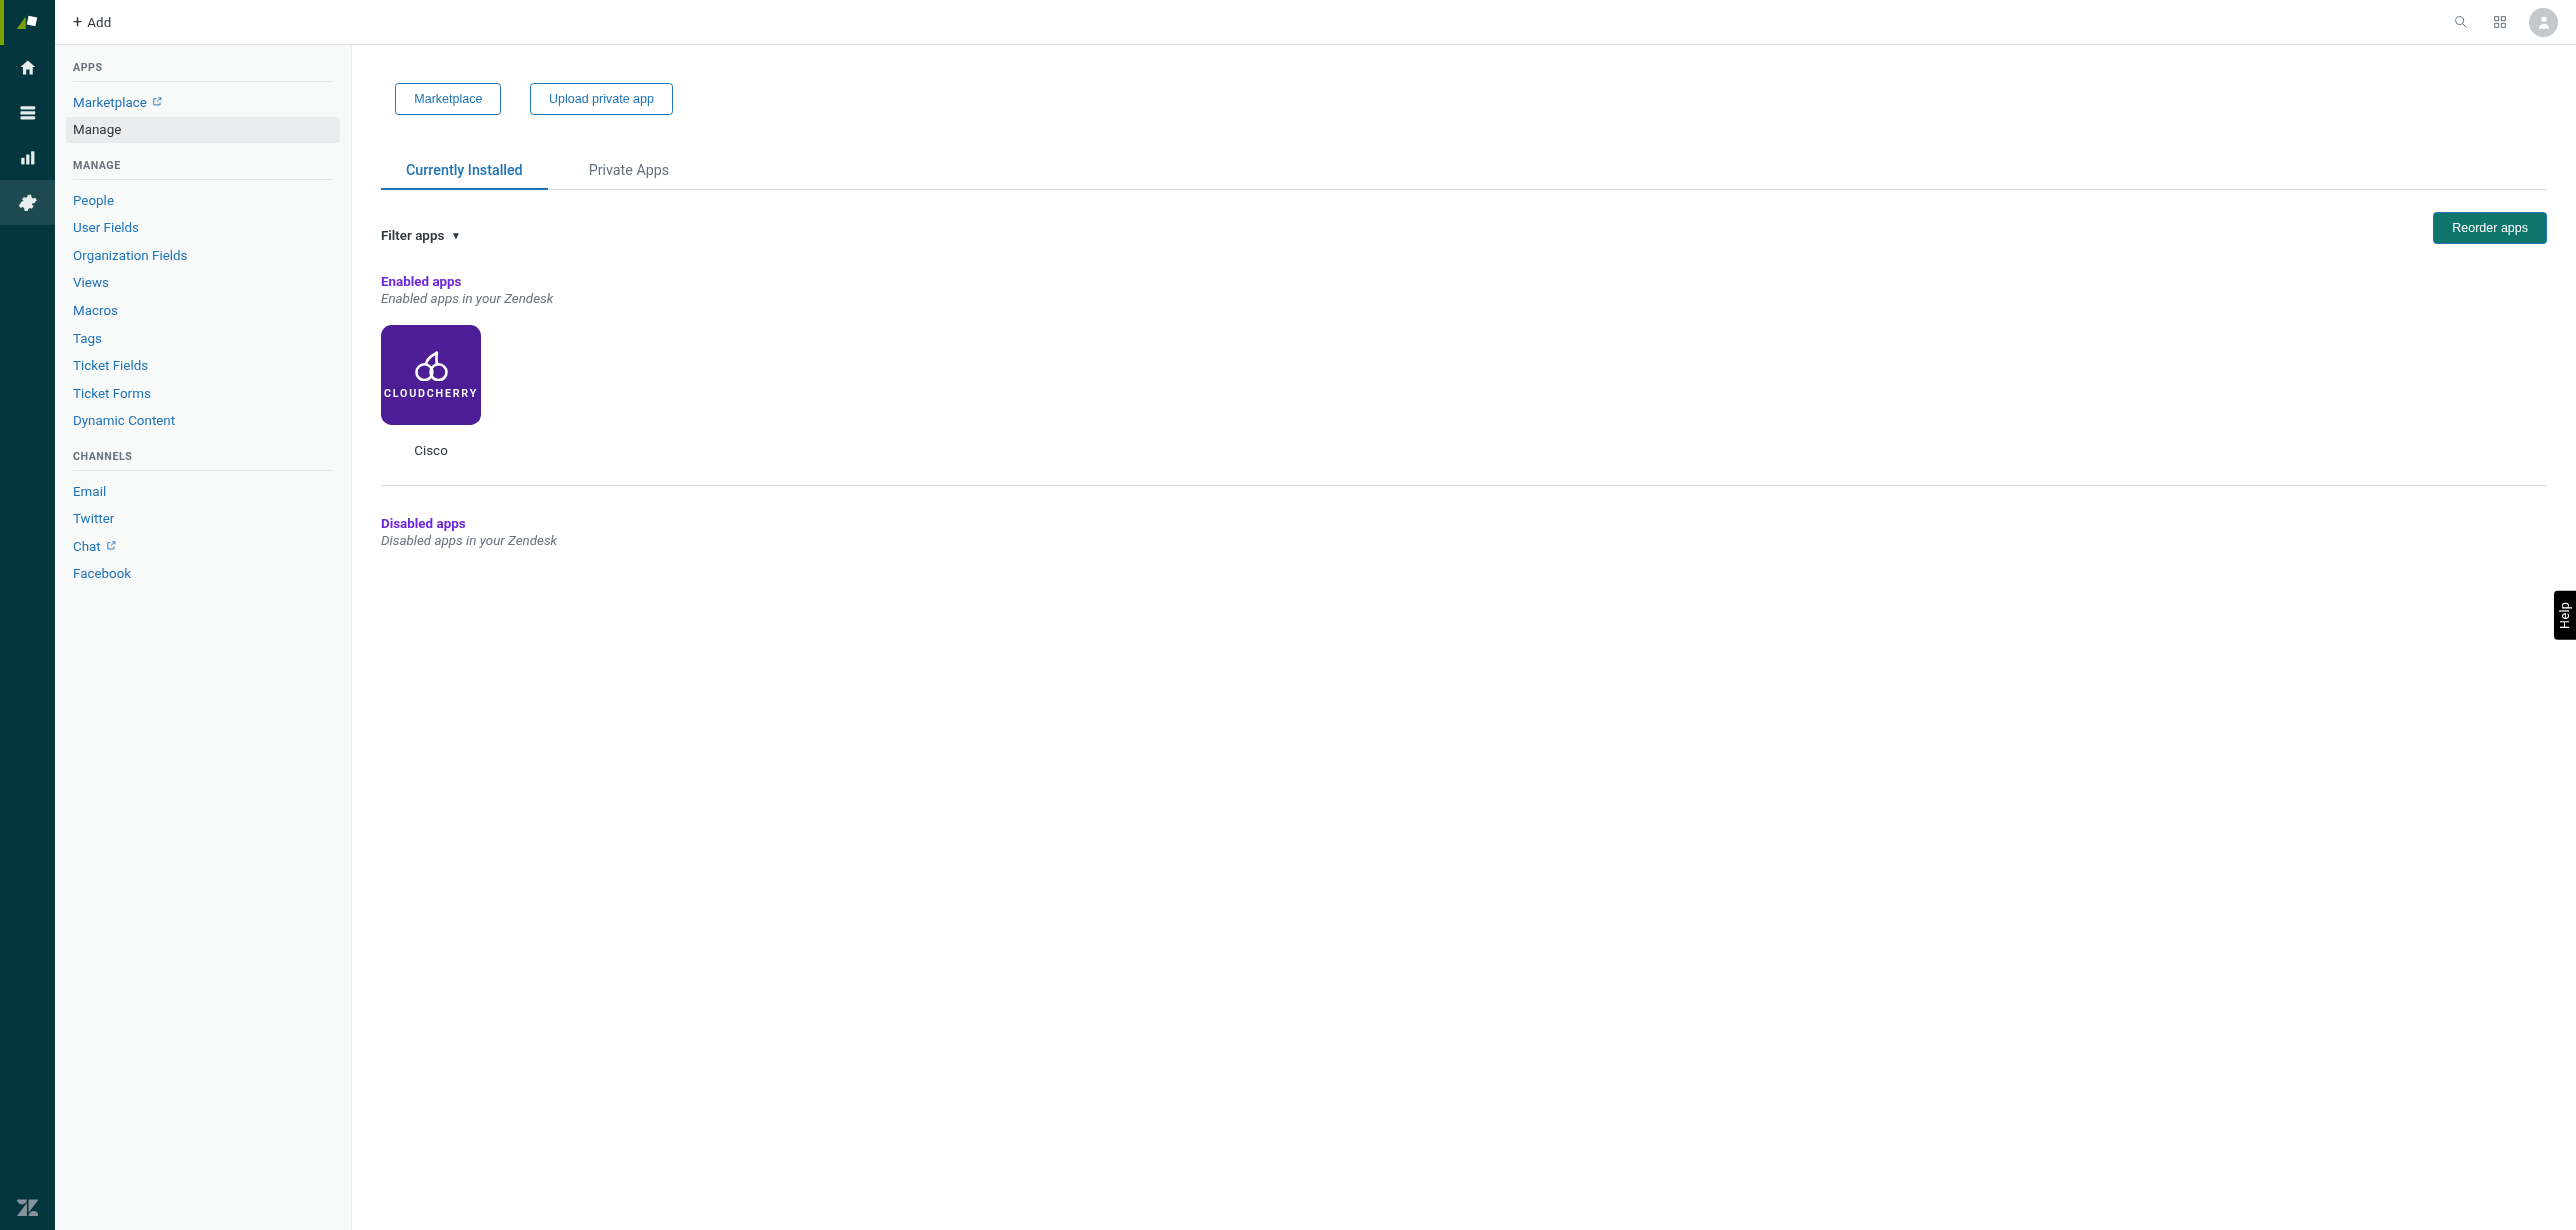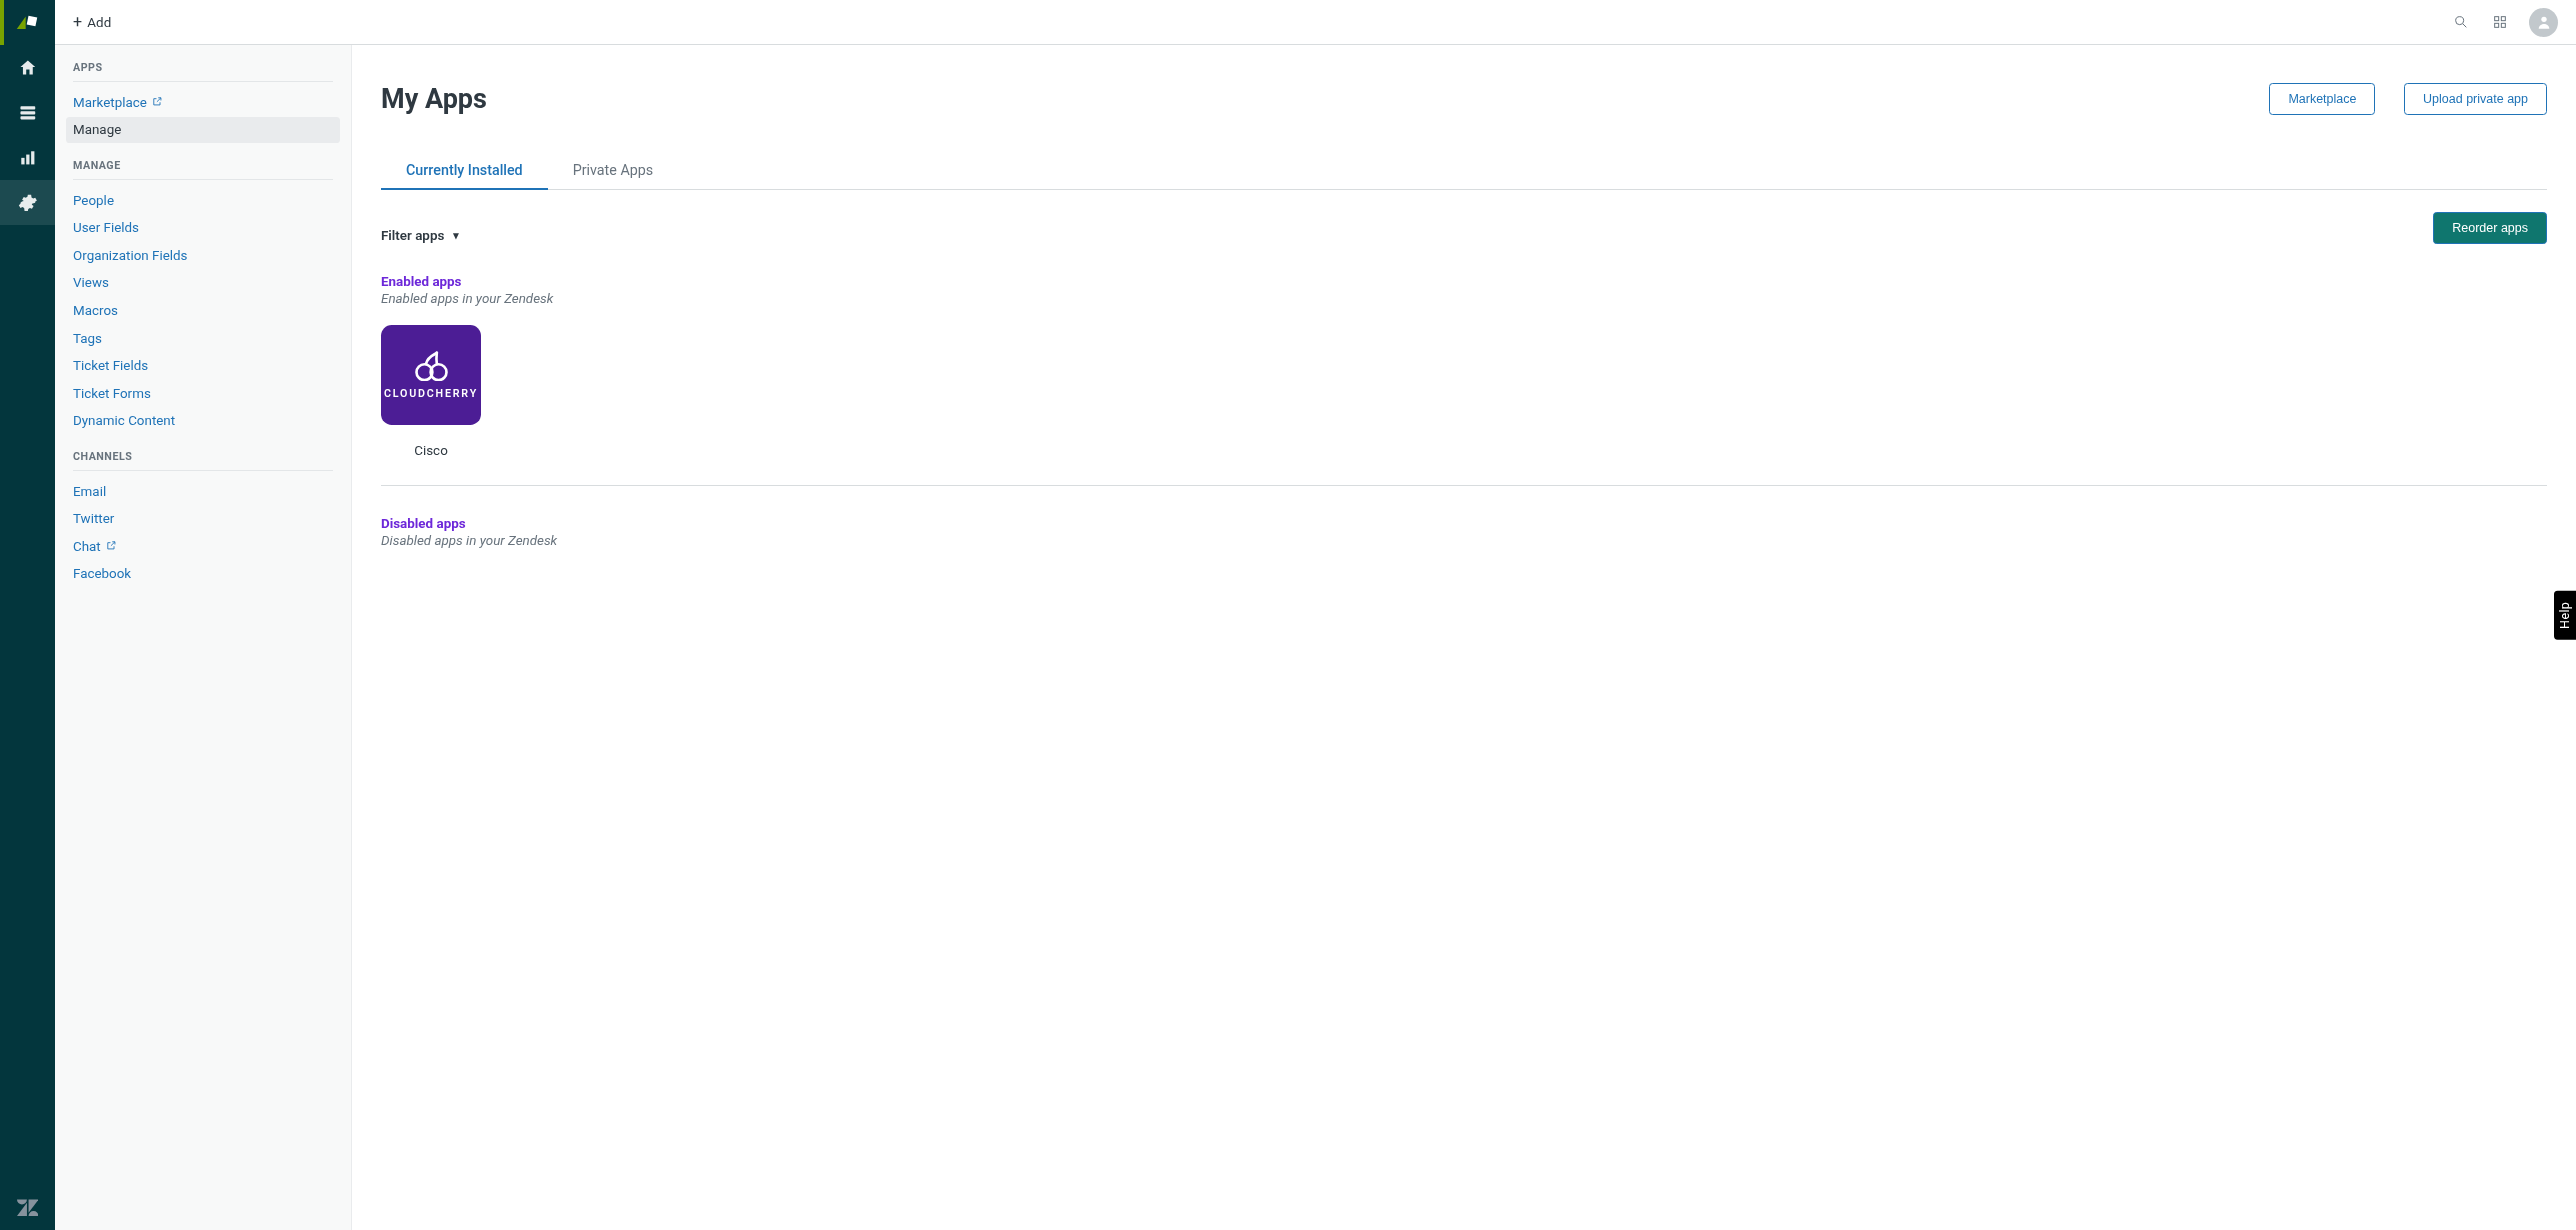--- a/index.html
+++ b/index.html
@@ -120,21 +120,21 @@
     background:#fff; border-radius:3.6px;
     font-size:12.5px; font-weight:500;
     display:inline-flex; align-items:center; justify-content:center;
     cursor:pointer; margin-left:14.3px;
   }
   .btn.primary {
     background:#0f766e; color:#fff; border-color:#1F73B7;
   }
 
   .tabs {
-    display:flex; gap:0; margin-top:36px;
+    display:flex; gap:16px; margin-top:36px;
     border-bottom:0.9px solid #D8DCDE;
   }
   .tab {
     padding: 10.7px 25px; font-size:14.3px; color:#68737D;
     cursor:pointer; border-bottom:2.7px solid transparent;
     margin-bottom:-0.9px;
   }
   .tab.active {
     color:#1F73B7; border-bottom-color:#1F73B7; font-weight:500;
   }
@@ -335,21 +335,20 @@
       </a>
       <a class="side-link">
           <span>Facebook</span>
         </a>
 
     </aside>
 
     <main class="panel">
 
       <div class="panel-header">
-        <h1 class="panel-title">My Apps</h1>
         <button class="btn">Marketplace</button>
         <button class="btn">Upload private app</button>
       </div>
 
       <div class="tabs">
         <div class="tab active">Currently Installed</div>
         <div class="tab">Private Apps</div>
       </div>
 
       <div class="filter-row">

